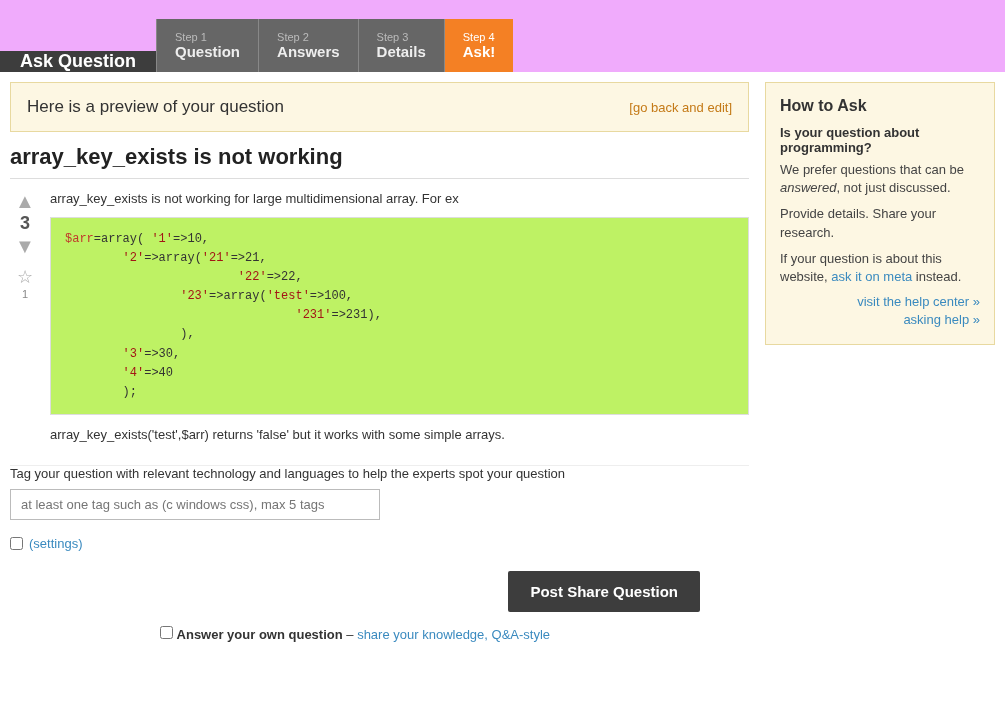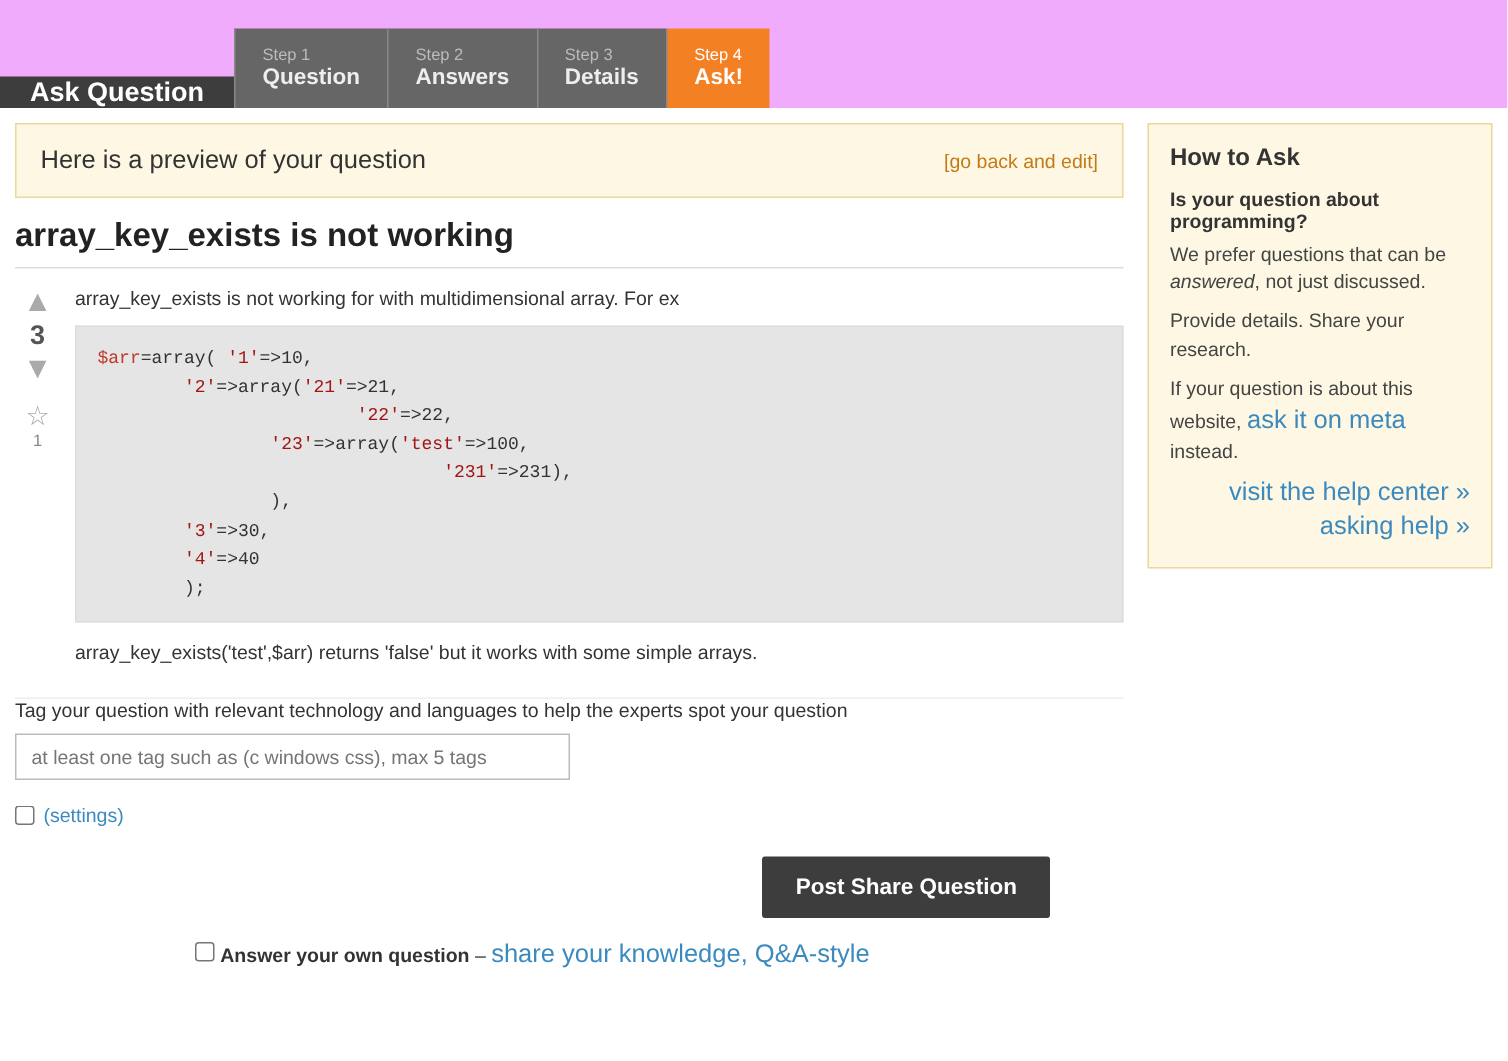--- a/index.html
+++ b/index.html
@@ -137,21 +137,21 @@
     }
     .question-summary {
       font-size: 13px;
       color: #333;
       margin-bottom: 8px;
       line-height: 1.5;
     }
 
     
     .code-block {
-      background: #e5e5e5;
+      background: #bef264;
       border: 1px solid #ddd;
       padding: 12px 14px;
       font-family: 'Courier New', monospace;
       font-size: 12px;
       line-height: 1.6;
       overflow-x: auto;
       margin-bottom: 10px;
     }
     .code-line { white-space: pre; } 
     .var { color: #c0392b; }
@@ -253,21 +253,21 @@
       margin-bottom: 8px;
       line-height: 1.4;
     }
     .sidebar-box p em {
       font-style: italic;
     }
     .sidebar-link {
       color: #3a8abf;
       text-decoration: none;
       cursor: pointer;
-      font-size: 17px;
+      font-size: 13px;
     }
     .sidebar-links-row {
       text-align: right;
       margin-top: 6px;
     }
     .sidebar-links-row .sidebar-link {
       display: block;
       margin-bottom: 3px;
     }
   </style>
@@ -309,21 +309,21 @@
 
       <div class="vote-col">
         <div class="vote-up">▲</div>
         <div class="vote-count">3</div>
         <div class="vote-down">▼</div>
         <div class="star-icon">☆</div>
         <div class="star-count">1</div>
       </div>
 
       <div class="question-content">
-        <p class="question-summary">array_key_exists is not working for with multidimensional array. For ex</p>
+        <p class="question-summary">array_key_exists is not working for large multidimensional array. For ex</p>
 
         <div class="code-block">
           <div class="code-line"><span class="var">$arr</span>=array( <span class="str">'1'</span>=&gt;10,</div>
           <div class="code-line">        <span class="str">'2'</span>=&gt;array(<span class="str">'21'</span>=&gt;21,</div>
           <div class="code-line">                        <span class="str">'22'</span>=&gt;22,</div>
           <div class="code-line">                <span class="str">'23'</span>=&gt;array(<span class="str">'test'</span>=&gt;100,</div>
           <div class="code-line">                                <span class="str">'231'</span>=&gt;231),</div>
           <div class="code-line"></div>
           <div class="code-line">                ),</div>
           <div class="code-line">        <span class="str">'3'</span>=&gt;30,</div>

